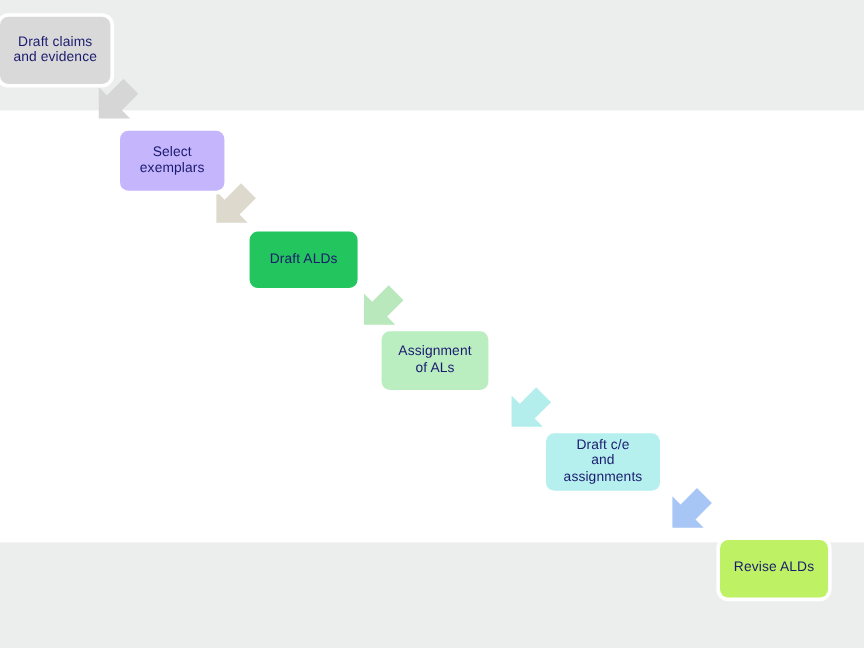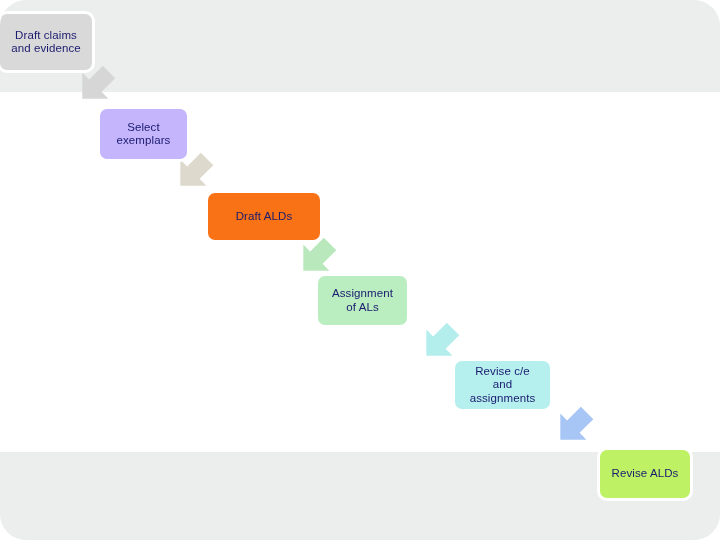--- a/index.html
+++ b/index.html
@@ -13,21 +13,20 @@
     font-family: "Liberation Sans", sans-serif;
     background: #ffffff;
     overflow: hidden;
   }
   #slide {
     position: relative;
     width: 720px;
     height: 540px;
     background: #ffffff;
     overflow: hidden;
-    border-radius: 26px;
   }
   .band {
     position: absolute;
     left: 0;
     width: 720px;
     background: #eceded;
   }
   #band-top {
     top: 0;
     height: 92px;
@@ -97,22 +96,22 @@
         <svg viewBox="0 0 100 100" xmlns="http://www.w3.org/2000/svg">
           <polygon points="30,8 70,8 70,52 92,52 50,94 8,52 30,52" fill="#a8c6f5"></polygon>
         </svg>
       </div>
     </div>
   <div id="nodes-layer">
       <div class="node" style="left: 0px; top: 14px; width: 92px; height: 56px; background: rgb(217, 217, 217); color: rgb(26, 26, 110);">Draft claims
 and evidence</div>
       <div class="node" style="left: 100px; top: 109px; width: 87px; height: 50px; background: #c4b5fd; color: rgb(26, 26, 110);">Select
 exemplars</div>
-      <div class="node" style="left: 208px; top: 193px; width: 112px; height: 47px; background: #f97316; color: rgb(26, 26, 110);">Draft ALDs</div>
+      <div class="node" style="left: 208px; top: 193px; width: 90px; height: 47px; background: #22c55e; color: rgb(26, 26, 110);">Draft ALDs</div>
       <div class="node" style="left: 318px; top: 276px; width: 89px; height: 49px; background: rgb(186, 237, 192); color: rgb(26, 26, 110);">Assignment
 of ALs</div>
-      <div class="node" style="left: 455px; top: 361px; width: 95px; height: 48px; background: rgb(181, 240, 238); color: rgb(26, 26, 110);">Revise  c/e
+      <div class="node" style="left: 455px; top: 361px; width: 95px; height: 48px; background: rgb(181, 240, 238); color: rgb(26, 26, 110);">Draft  c/e
 and
 assignments</div>
       <div class="node" style="left: 600px; top: 450px; width: 90px; height: 48px; background: #bef264; color: rgb(26, 26, 110);">Revise ALDs</div>
     </div>
 
 </div>
 
 </body></html>

